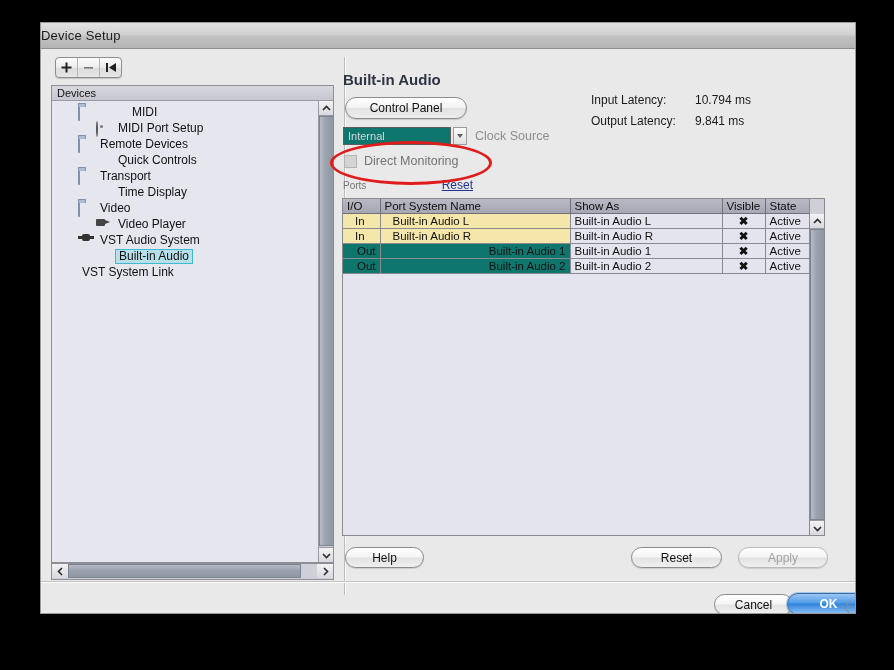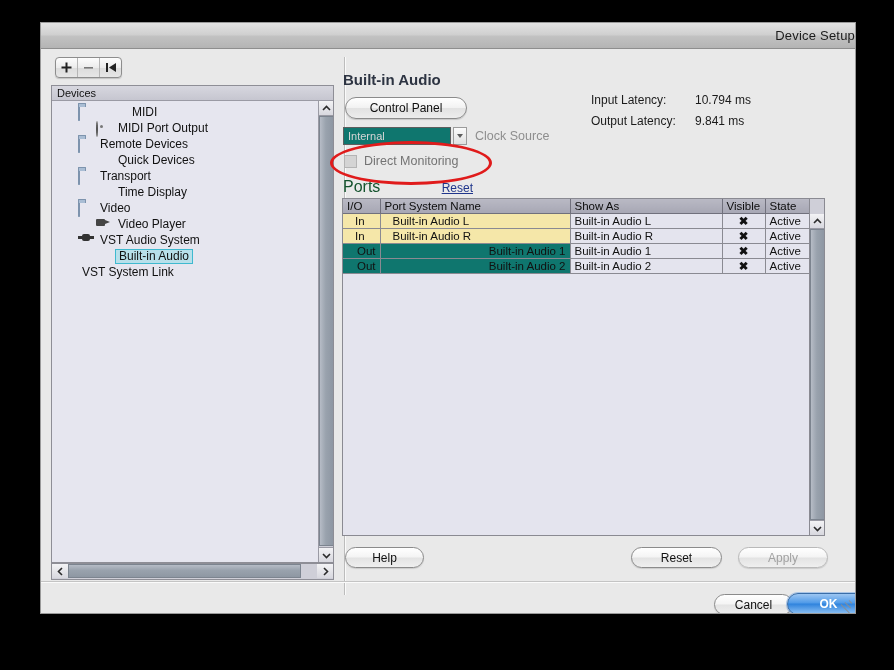--- a/index.html
+++ b/index.html
@@ -31,21 +31,21 @@
     box-sizing: border-box;
     overflow: hidden;
   }
 
   .titlebar {
     height: 26px;
     background: linear-gradient(to bottom, #e3e3e3 0%, #cfcfcf 48%, #c2c2c2 52%, #b4b4b4 100%);
     border-bottom: 1px solid #8e8e8e;
     display: flex;
     align-items: center;
-    justify-content: flex-end;
+    justify-content: flex-start;
     box-sizing: border-box;
   }
   .titlebar-title {
     font-size: 13px;
     color: #1c1c1c;
     letter-spacing: 0.2px;
   }
 
   .win-body {
     position: relative;
@@ -418,21 +418,21 @@
 
   .ports-row {
     position: absolute;
     left: 2px;
     top: 121px;
     width: 130px;
     display: flex;
     justify-content: space-between;
     align-items: baseline;
   }
-  .ports-label { font-size: 16px; color: #14532d; }
+  .ports-label { font-size: 10px; color: #737373; }
   .reset-link {
     font-size: 12px;
     color: #20368c;
     text-decoration: underline;
     cursor: default;
   }
 
   
   .table-box {
     position: absolute;
@@ -592,29 +592,29 @@
           <div class="devices-header">Devices</div>
 
           <div class="tree-wrap">
             <div class="tree" id="tree">
                 <div class="tree-item" style="padding-left: 26px; gap: 32px;">
                   <span class="ticon"><span class="folder"></span></span>
                   <span class="tlabel">MIDI</span>
                 </div>
                 <div class="tree-item" style="padding-left: 44px;">
                   <span class="ticon"><span class="disc"></span></span>
-                  <span class="tlabel">MIDI Port Output</span>
+                  <span class="tlabel">MIDI Port Setup</span>
                 </div>
                 <div class="tree-item" style="padding-left: 26px;">
                   <span class="ticon"><span class="folder"></span></span>
                   <span class="tlabel">Remote Devices</span>
                 </div>
                 <div class="tree-item" style="padding-left: 44px;">
                   <span class="ticon"></span>
-                  <span class="tlabel">Quick Devices</span>
+                  <span class="tlabel">Quick Controls</span>
                 </div>
                 <div class="tree-item" style="padding-left: 26px;">
                   <span class="ticon"><span class="folder"></span></span>
                   <span class="tlabel">Transport</span>
                 </div>
                 <div class="tree-item" style="padding-left: 44px; text-align: center;">
                   <span class="ticon"></span>
                   <span class="tlabel">Time Display</span>
                 </div>
                 <div class="tree-item" style="padding-left: 26px;">

